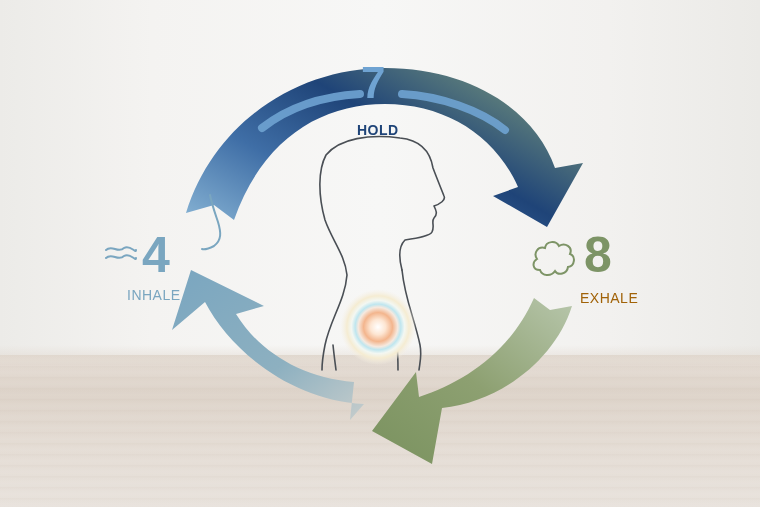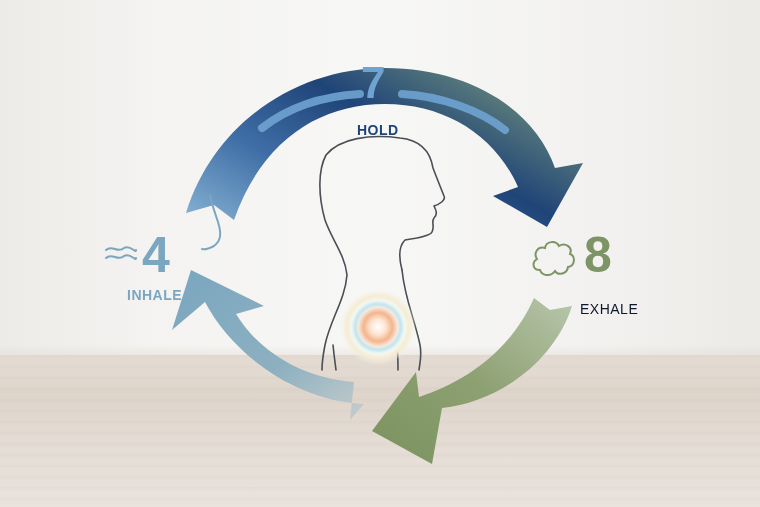--- a/index.html
+++ b/index.html
@@ -84,16 +84,16 @@
     <path d="M 106 258 C 112 252, 118 262, 124 256 C 130 252, 136 262, 136 258"></path>
   </g>
 
   <path d="M 540 270 C 532 270, 532 262, 537 259 C 533 253, 538 246, 545 248 C 546 241, 556 240, 559 246 C 565 242, 573 247, 570 254 C 576 256, 575 266, 568 267 C 567 274, 558 276, 555 271 C 551 277, 542 276, 540 270 Z" stroke="#7d9466" stroke-width="2" fill="none"></path>
 </svg>
 
 <div class="num" style="left:361px; top:58px; font-size:44px; color:#6fa3d2;">7</div>
 <div class="label" style="left:357px; top:122px; font-size:14px; color:#1f4478;">HOLD</div>
 
 <div class="num" style="left:142px; top:226px; font-size:50px; color:#7aa6c0;">4</div>
-<div class="label" style="left:127px; top:287px; font-size:14px; color:#7aa6c0; font-weight:bold;">INHALE</div>
+<div class="label" style="left:127px; top:287px; font-size:14px; color:#7aa6c0; font-weight:normal;">INHALE</div>
 
 <div class="num" style="left:584px; top:226px; font-size:50px; color:#7d9466;">8</div>
-<div class="label" style="left:580px; top:301px; font-size:14px; color:#0f172a; font-weight:normal;">EXHALE</div>
+<div class="label" style="left:580px; top:290px; font-size:14px; color:#a16207; font-weight:normal;">EXHALE</div>
 
 </body></html>

